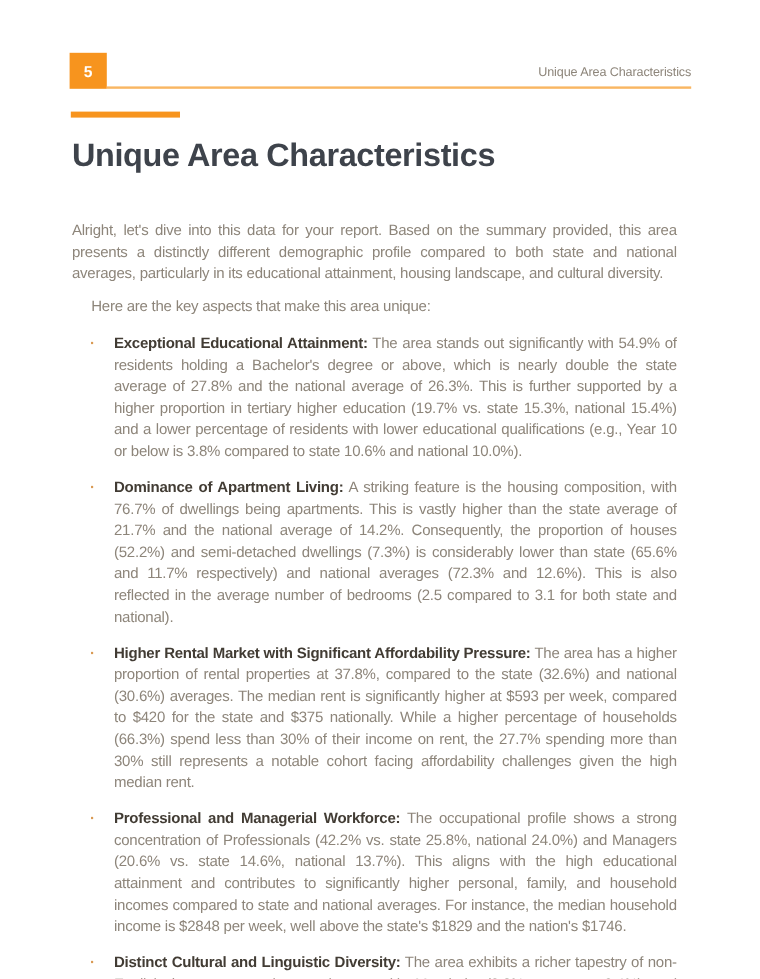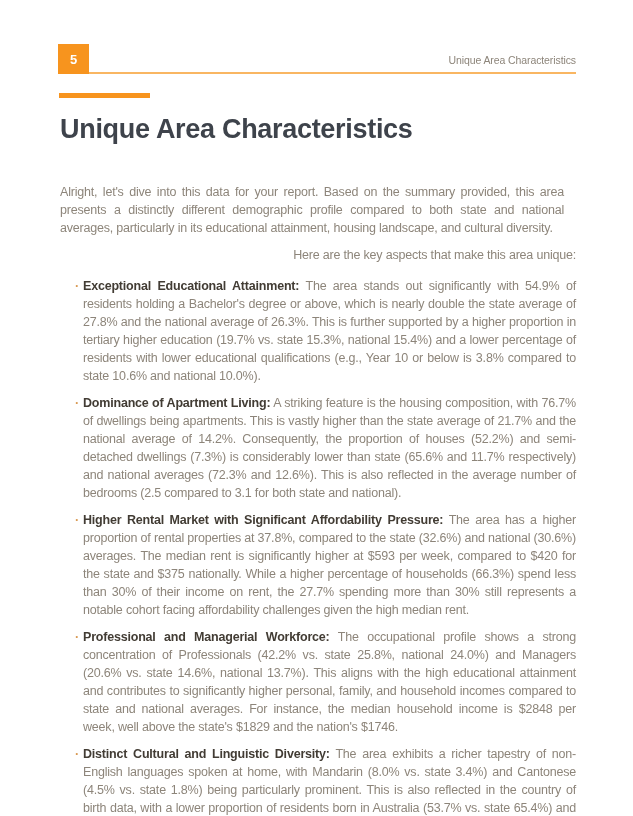--- a/index.html
+++ b/index.html
@@ -66,36 +66,35 @@
     color:var(--body);
     font-size:12.5px;line-height:18px;
     letter-spacing:-0.2px;
   }
   .intro-paragraph{
     margin:0 12px 9px 0;
     text-align:justify;
   }
   .lead-in{
     margin:0 0 13px 16px;
-    text-align:right;
   }
   .key-points{
     list-style:none;margin:0;padding:0;
   }
   .key-point{
     position:relative;
     padding-left:23px;
     margin:0 0 9px 0;
   }
   .kp-marker{
     position:absolute;left:15px;top:0;
     color:#D99A53;font-weight:bold;
   }
   .kp-text{
-    margin:0;
+    margin:12px;
     text-align:justify;
   }
   .kp-heading{
     color:var(--heading);
     font-weight:bold;
   }
 </style>
 </head>
 <body>
 

